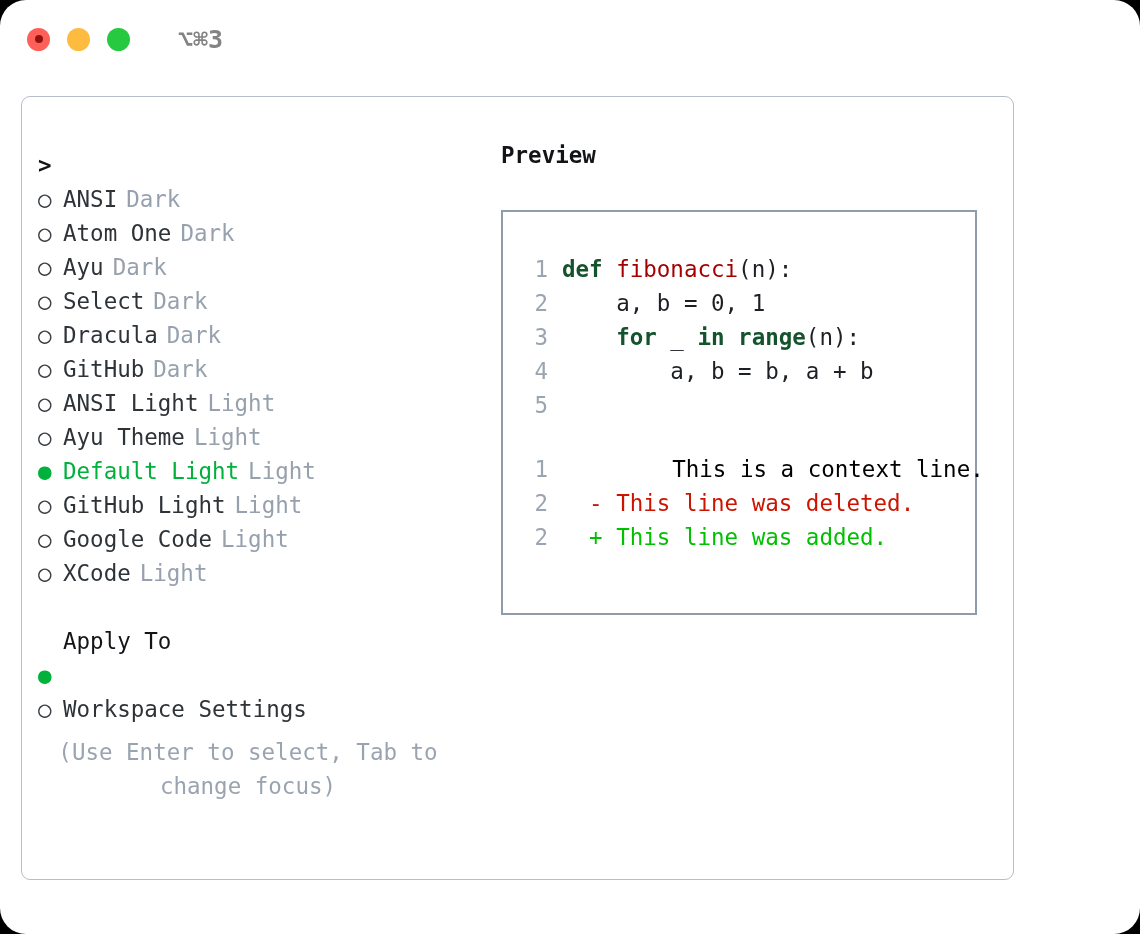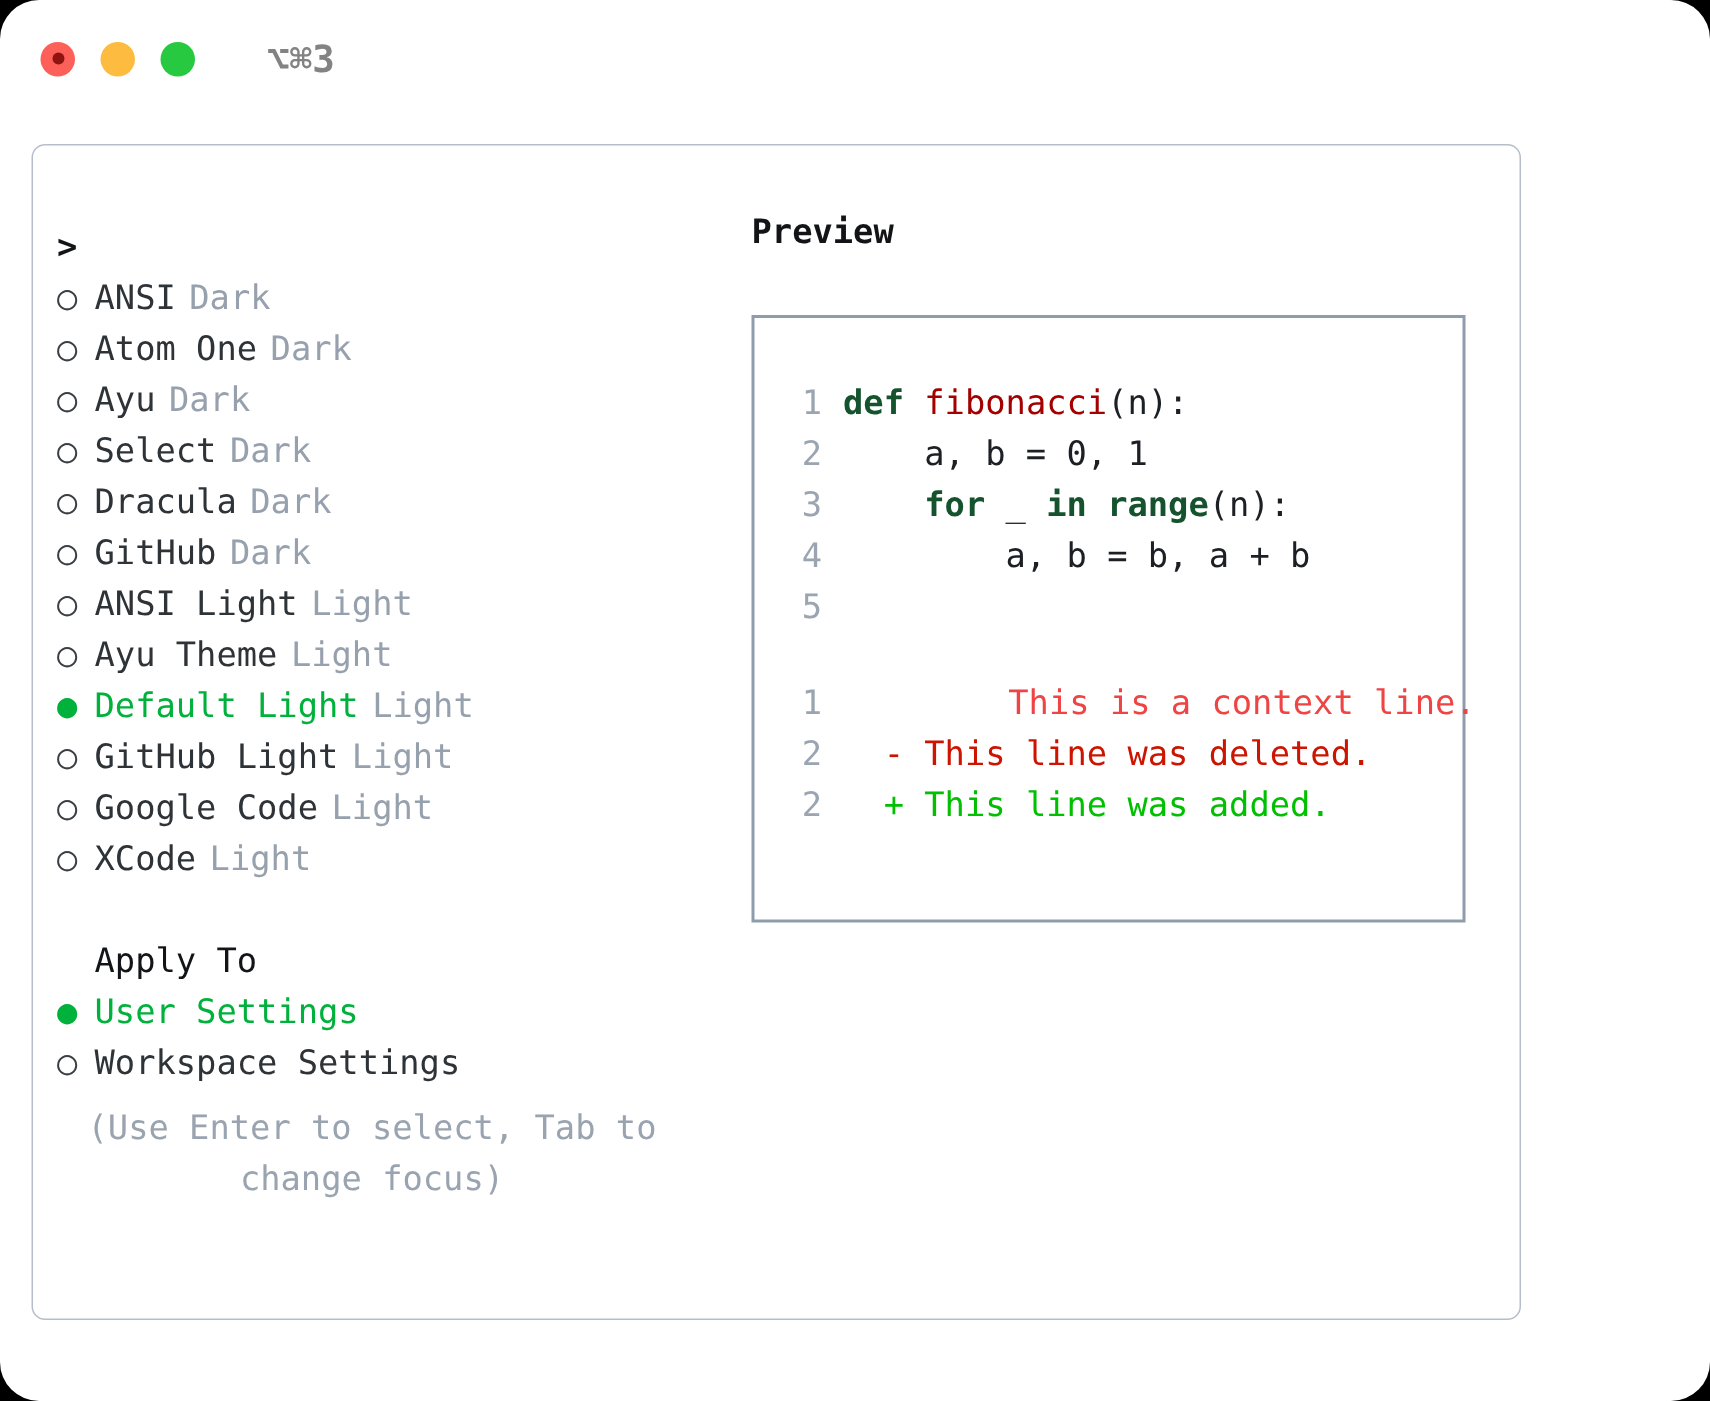--- a/index.html
+++ b/index.html
@@ -181,21 +181,21 @@
     flex: 0 0 30px;
     text-align: right;
     color: #9aa5b1;
     padding-right: 14px;
   }
   .ctext { color: #1c1f24; }
   .kw   { color: #14532d; font-weight: bold; }
   .fn   { color: #a40000; }
   .gap-line { height: 30px; }
 
-  .diff-ctx { color: #ef4444; margin-left: 28px; }
+  .diff-ctx { color: #000000; margin-left: 28px; }
   .diff-del { color: #cc1400; }
   .diff-add { color: #00c000; }
 </style>
 </head>
 <body>
 
 <div id="page">
 
   <div class="titlebar">
     <div class="lights">
@@ -231,21 +231,21 @@
           </div>
 
         <div class="spacer-row"></div>
 
         <div class="row sub-header">
           <span class="marker blank">○</span>
           <span>Apply To</span>
         </div>
 
         <div id="apply-list">
-            <div class="row"><span class="marker dot-on">●</span><span class="label sel">User Settings</span></div>
+            <div class="row"><span class="marker dot-on">●</span></div>
             <div class="row"><span class="marker">○</span><span class="label">Workspace Settings</span></div>
           </div>
 
         <div class="hint">(Use Enter to select, Tab to change focus)</div>
       </div>
 
       <div class="right-col">
         <div class="preview-title">Preview</div>
 
         <div class="preview-box">

